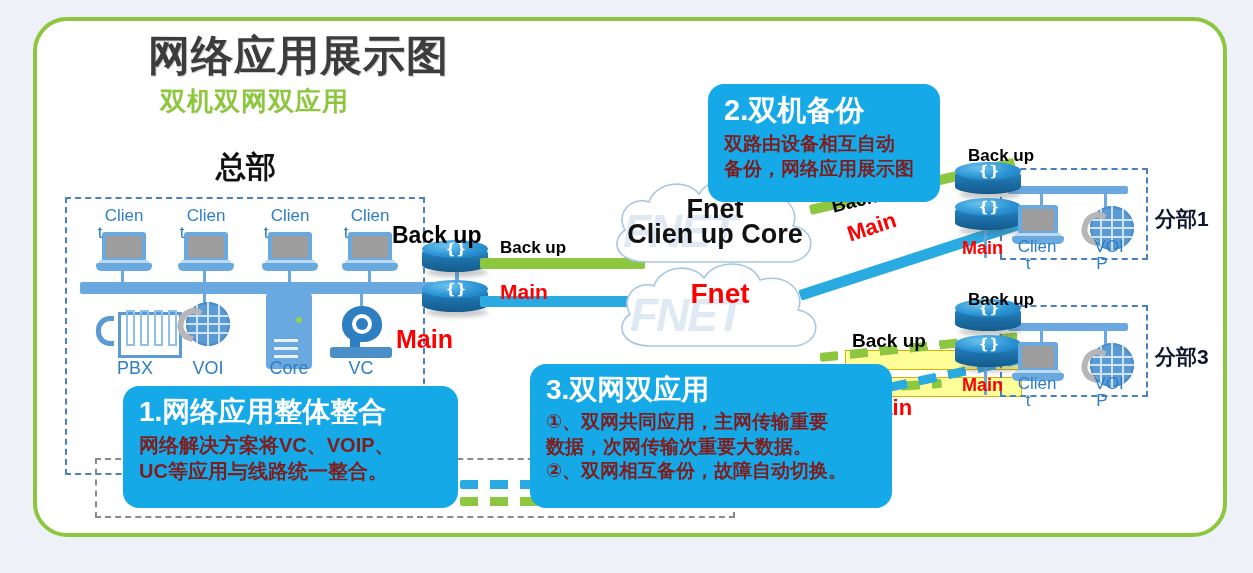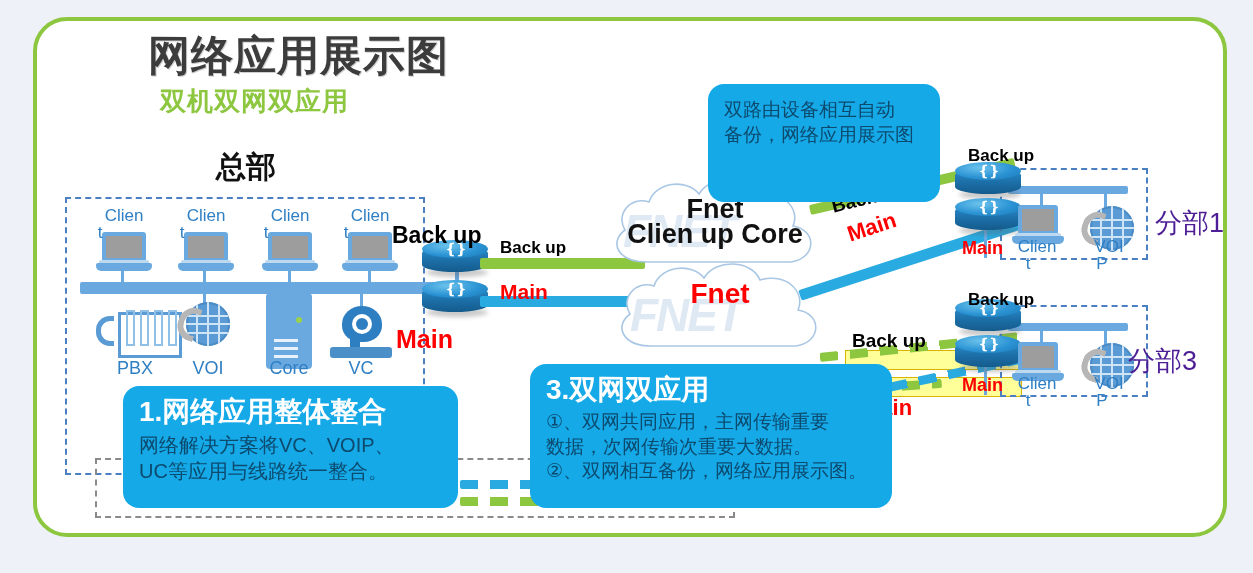--- a/index.html
+++ b/index.html
@@ -25,24 +25,24 @@
   }
   .sub-title{
     position:absolute;left:160px;top:84px;
     font-size:26px;font-weight:bold;color:#8dc63f;letter-spacing:1px;
   }
   .hq-title{
     position:absolute;left:216px;top:147px;
     font-size:30px;font-weight:bold;color:#111;
   }
   .branch-label{
-    position:absolute;font-size:27px;font-weight:normal;color:#4c1d95;
+    position:absolute;font-size:21px;font-weight:bold;color:#0f172a;
   }
   #b1-label{left:1155px;top:205px;}
-  #b3-label{left:1128px;top:343px;}
+  #b3-label{left:1155px;top:343px;}
 
   
   .dash-box{position:absolute;border:2px dashed #4a7fc1;box-sizing:border-box;}
   #hq-box{left:65px;top:197px;width:360px;height:278px;}
   #b1-box{left:1000px;top:168px;width:148px;height:92px;}
   #b3-box{left:1000px;top:305px;width:148px;height:92px;}
   #phantom-box{left:95px;top:458px;width:640px;height:60px;border-color:#8a8a8a;}
 
   
   .bus{position:absolute;background:#6aa9e0;border-radius:2px;}
@@ -155,21 +155,21 @@
   .lbl{position:absolute;font-weight:bold;white-space:nowrap;}
   .lbl-black{color:#000;}
   .lbl-red{color:#ff0000;}
 
   
   .callout{
     position:absolute;background:#15a9e8;border-radius:16px;
     padding:9px 14px 11px 16px;box-sizing:border-box;
   }
   .callout .ct{color:#fff;font-weight:bold;line-height:1.18;}
-  .callout .cb{color:#0c4a6e;font-weight:normal;line-height:1.3;}
+  .callout .cb{color:#7f1d1d;font-weight:bold;line-height:1.3;}
 </style>
 </head>
 <body>
 
 <div id="stage">
 
   <div class="frame"></div>
 
   <div class="main-title">网络应用展示图</div>
   <div class="sub-title">双机双网双应用</div>
@@ -417,24 +417,25 @@
 
   <div class="branch-label" id="b3-label">分部3</div>
 
   <div class="callout" style="left:123px;top:386px;width:335px;height:122px;">
     <div class="ct" style="font-size:28px;">1.网络应用整体整合</div>
     <div class="cb" style="font-size:20px;margin-top:4px;">网络解决方案将VC、VOIP、</div>
     <div class="cb" style="font-size:20px;">UC等应用与线路统一整合。</div>
   </div>
 
   <div class="callout" style="left:708px;top:84px;width:232px;height:118px;">
+    <div class="ct" style="font-size:29px;">2.双机备份</div>
     <div class="cb" style="font-size:19px;margin-top:5px;">双路由设备相互自动</div>
     <div class="cb" style="font-size:19px;">备份，网络应用展示图</div>
   </div>
 
   <div class="callout" style="left:530px;top:364px;width:362px;height:144px;">
     <div class="ct" style="font-size:28px;">3.双网双应用</div>
     <div class="cb" style="font-size:19px;margin-top:4px;">①、双网共同应用，主网传输重要</div>
     <div class="cb" style="font-size:19px;">数据，次网传输次重要大数据。</div>
-    <div class="cb" style="font-size:19px;">②、双网相互备份，网络应用展示图。</div>
+    <div class="cb" style="font-size:19px;">②、双网相互备份，故障自动切换。</div>
   </div>
 
 </div>
 
 </body></html>

